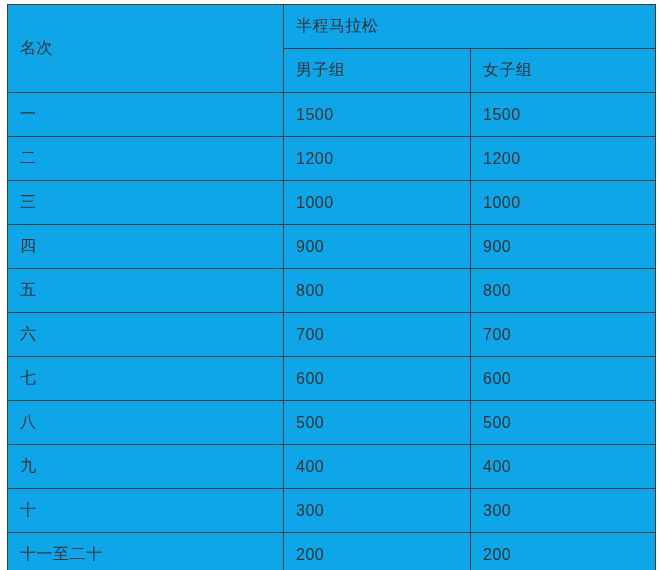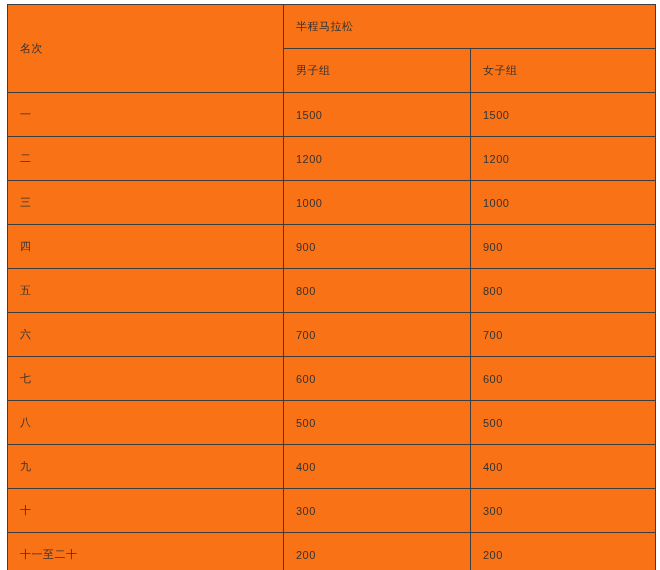--- a/index.html
+++ b/index.html
@@ -15,30 +15,30 @@
   }
   table.prize-table {
     border-collapse: collapse;
     table-layout: fixed;
     margin: 4px 0 0 7px;
     width: 648px;
     height: 559px;
   }
   table.prize-table td {
     border: 1px solid #3d3d3d;
-    font-size: 11px;
+    font-size: 16px;
     font-weight: 400;
     color: #333333;
     text-align: left;
     vertical-align: middle;
     padding: 0 4px 0 12px;
     height: 43px;
     overflow: hidden;
     white-space: nowrap;
-    background: #f97316;
+    background: #0ea5e9;
     letter-spacing: 0.5px;
   }
   col.c-rank  { width: 276px; }
   col.c-men   { width: 187px; }
   col.c-women { width: 185px; }
 </style>
 </head>
 <body>
 
 <table class="prize-table">

